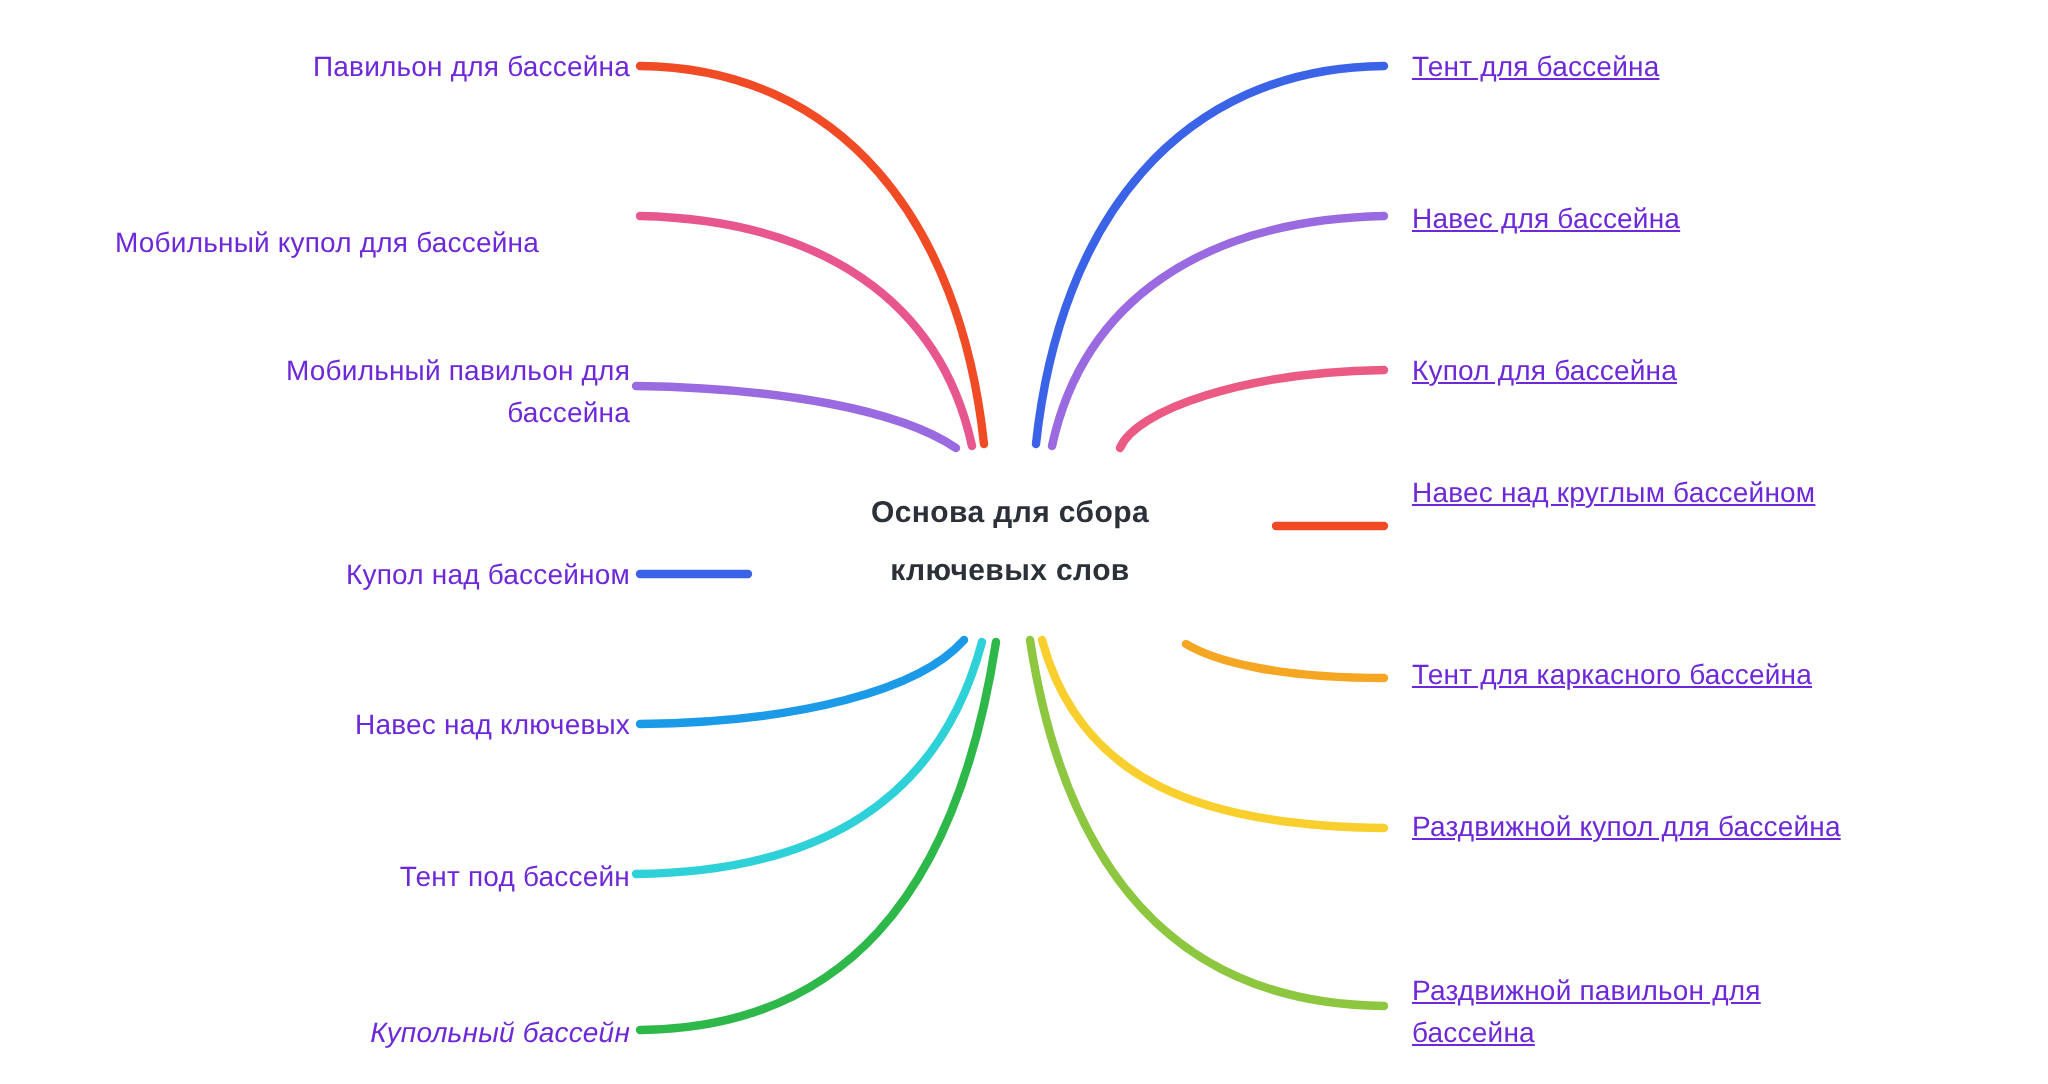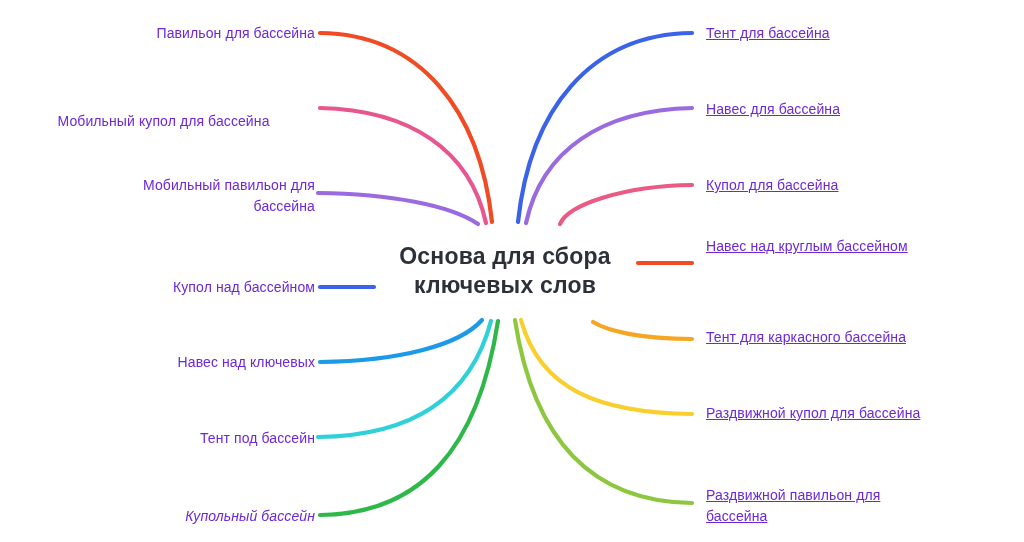--- a/index.html
+++ b/index.html
@@ -36,21 +36,21 @@
     text-align: left;
   }
   .node-label.right {
     text-align: left;
     text-decoration: underline;
   }
   #center-title {
     position: absolute;
     text-align: center;
     color: #2c3038;
-    font-size: 23px;
+    font-size: 15px;
     font-weight: bold;
     line-height: 29px;
     letter-spacing: 0.2px;
     white-space: pre-line;
   }
 </style>
 </head>
 <body>
 
 <div id="canvas">

